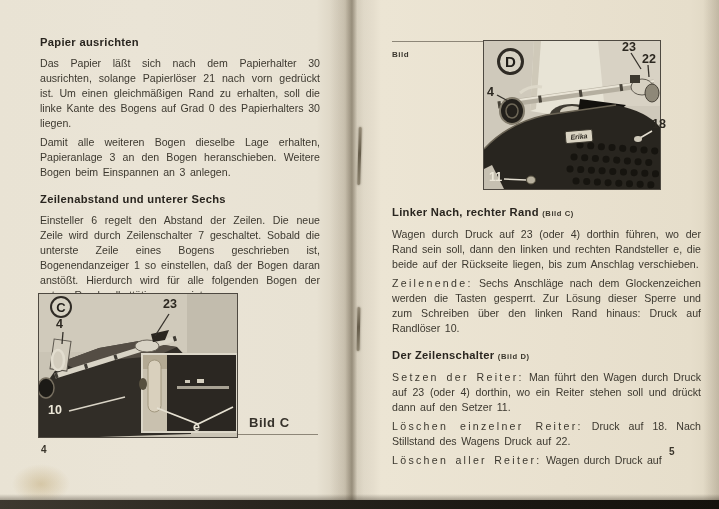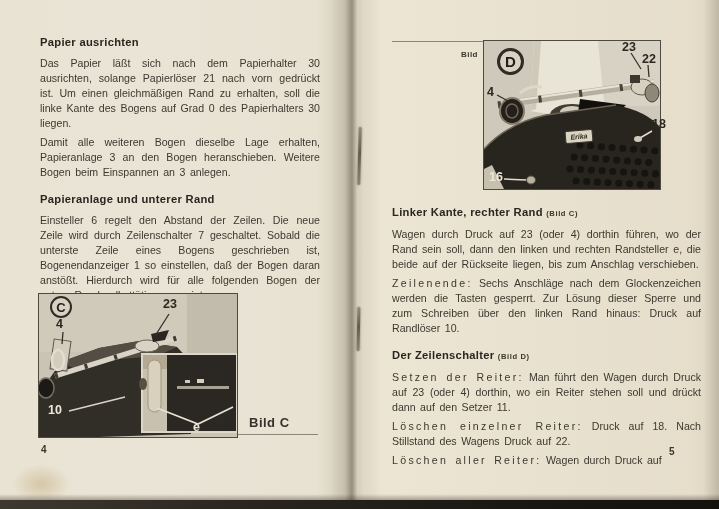--- a/index.html
+++ b/index.html
@@ -53,33 +53,33 @@
   .circ-d{left:13px;top:7px;width:27px;height:27px;border:3.5px solid #2f2b25;font-size:15px;}
   .brand-chip{position:absolute;left:81px;top:89px;width:26px;height:11px;
     background:#d9d3c2;border:1px solid #3a362d;border-radius:2px;transform:rotate(-5deg);
     display:flex;align-items:center;justify-content:center;
     font-size:7px;font-style:italic;font-weight:bold;color:#2f2b24;}
 
   .caption-c{position:absolute;left:249px;top:415px;font-size:13px;font-weight:bold;
     letter-spacing:.5px;color:#36322b;}
   .rule-c{position:absolute;left:238px;top:434px;width:80px;height:1px;background:#8d8678;}
   .rule-d{position:absolute;left:392px;top:41px;width:91px;height:1px;background:#8d8678;}
-  .bild-label{position:absolute;left:392px;top:50px;width:86px;text-align:right;
+  .bild-label{position:absolute;left:392px;top:50px;width:86px;text-align:left;
     font-size:8px;font-weight:bold;letter-spacing:.5px;color:#3a362e;}
 </style>
 </head>
 <body>
 
 <div class="spread">
 
   <div class="col col-left">
     <h3 class="sec">Papier ausrichten</h3>
     <p>Das Papier läßt sich nach dem Papierhalter 30 ausrichten, solange Papierlöser 21 nach vorn gedrückt ist. Um einen gleichmäßigen Rand zu erhalten, soll die linke Kante des Bogens auf Grad 0 des Papierhalters 30 liegen.</p>
     <p class="gap">Damit alle weiteren Bogen dieselbe Lage erhalten, Papieranlage 3 an den Bogen heranschieben. Weitere Bogen beim Einspannen an 3 anlegen.</p>
-    <h3 class="sec">Papieranlage und unterer Rand</h3>
+    <h3 class="sec">Zeilenabstand und unterer Sechs</h3>
     <p>Einsteller 6 regelt den Abstand der Zeilen. Die neue Zeile wird durch Zeilenschalter 7 geschaltet. Sobald die unterste Zeile eines Bogens geschrieben ist, Bogenendanzeiger 1 so einstellen, daß der Bogen daran anstößt. Hierdurch wird für alle folgenden Bogen der untere Rand selbsttätig angezeigt.</p>
   </div>
 
   <div class="figure fig-c">
     <svg viewBox="0 0 198 143" preserveAspectRatio="none">
       <rect width="198" height="143" fill="#cac4b5"></rect>
       <rect x="0" y="0" width="198" height="58" fill="#d0cabb"></rect>
       <rect x="148" y="0" width="50" height="68" fill="#c2bcad"></rect>
       <polygon points="0,100 22,68 60,54 100,47 138,53 152,68 152,140 60,143 0,143" fill="#312d27"></polygon>
       <polygon points="22,68 60,54 100,47 138,53 118,62 70,66 38,76" fill="#5a544a" opacity="0.85"></polygon>
@@ -147,27 +147,27 @@
       <line x1="168" y1="90" x2="156" y2="97" stroke="#e3ded0" stroke-width="1.5"></line>
       <ellipse cx="154" cy="98" rx="4" ry="3" fill="#cfc9b9"></ellipse>
       <line x1="20" y1="138" x2="42" y2="139" stroke="#e3ded0" stroke-width="1.5"></line>
       <ellipse cx="47" cy="139" rx="4.5" ry="4" fill="#b8b19e" stroke="#55503f"></ellipse>
     </svg>
     <span class="circ-letter circ-d">D</span>
     <span class="fig-num" style="left:138px;top:0;">23</span>
     <span class="fig-num" style="left:158px;top:12px;">22</span>
     <span class="fig-num" style="left:3px;top:45px;">4</span>
     <span class="fig-num" style="left:168px;top:77px;">18</span>
-    <span class="fig-num light" style="left:5px;top:130px;">16</span>
+    <span class="fig-num light" style="left:5px;top:130px;">11</span>
     <span class="brand-chip">Erika</span>
   </div>
 
   <div class="col col-right">
     <h3 class="sec">
-      <span>Linker Kante, rechter Rand</span>
+      <span>Linker Nach, rechter Rand</span>
       <span class="note">(Bild C)</span>
     </h3>
     <p>Wagen durch Druck auf 23 (oder 4) dorthin führen, wo der Rand sein soll, dann den linken und rechten Randsteller e, die beide auf der Rückseite liegen, bis zum Anschlag verschieben.</p>
     <p class="gap">
       <span class="lead">Zeilenende:</span>
       <span>Sechs Anschläge nach dem Glockenzeichen werden die Tasten gesperrt. Zur Lösung dieser Sperre und zum Schreiben über den linken Rand hinaus: Druck auf Randlöser 10.</span>
     </p>
     <h3 class="sec">
       <span>Der Zeilenschalter</span>
       <span class="note">(Bild D)</span>

